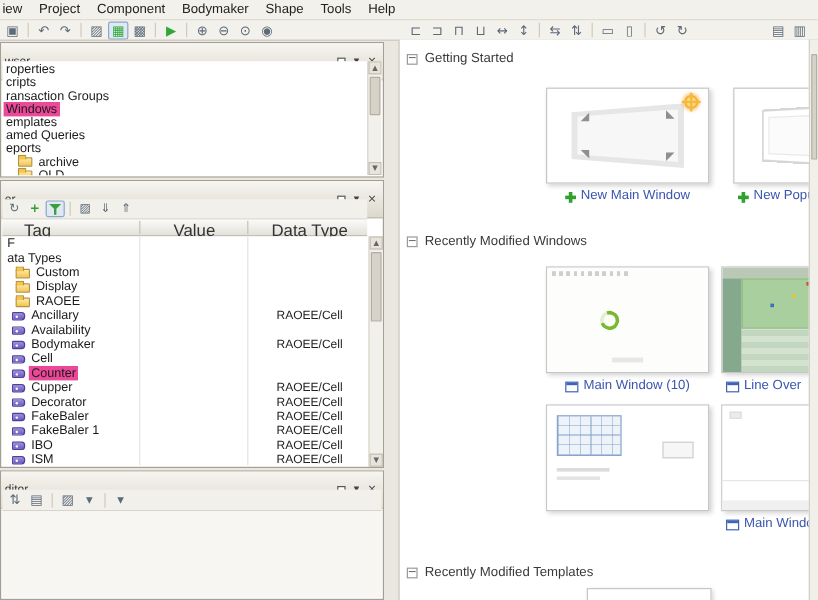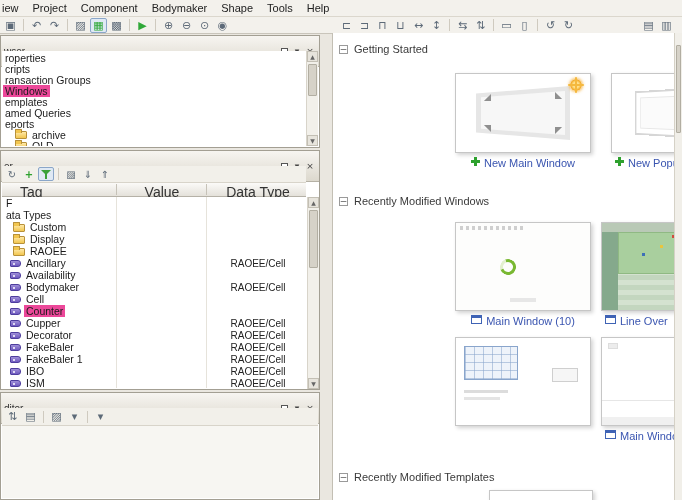--- a/index.html
+++ b/index.html
@@ -77,21 +77,21 @@
   
   .p3-toolbar{position:absolute;left:1px;right:1px;top:15px;height:18px;background:#f2f0ea;border-bottom:1px solid #d8d4ca;display:flex;align-items:center;gap:1px;padding-left:2px}
   .p3-body{position:absolute;left:1px;right:1px;top:33px;bottom:1px;background:#f7f6f2}
 
   
   .main{position:absolute;left:332px;top:33px;width:342px;height:467px;background:#fff;border-left:1px solid #c3bfb4;overflow:hidden}
   .sec-header{position:absolute;display:flex;align-items:center;gap:6px;font-size:11px;color:#3a3a3a;white-space:nowrap}
   .collapse-box{width:9px;height:9px;border:1px solid #9a9a9a;background:#fff;display:flex;align-items:center;justify-content:center;
     font-family:"DejaVu Sans",sans-serif;font-size:9px;line-height:7px;color:#555;cursor:default}
   .card{position:absolute;background:#fff;border:1px solid #c6c6c6;box-shadow:2px 2px 4px rgba(0,0,0,.18);overflow:hidden}
-  .card-label{position:absolute;display:flex;align-items:flex-start;gap:4px;color:#3a55b0;font-size:11px;white-space:nowrap;cursor:pointer}
+  .card-label{position:absolute;display:flex;align-items:flex-end;gap:4px;color:#3a55b0;font-size:11px;white-space:nowrap;cursor:pointer}
   .card-label.centered{justify-content:center}
   .plus-ic{position:relative;width:9px;height:9px;flex:0 0 auto}
   .plus-ic::before{content:"";position:absolute;left:0;top:3px;width:9px;height:3px;background:#2ea12e}
   .plus-ic::after{content:"";position:absolute;left:3px;top:0;width:3px;height:9px;background:#2ea12e}
   .win-ic{position:relative;width:11px;height:9px;border:1px solid #3f63b5;background:#fff;flex:0 0 auto}
   .win-ic::before{content:"";position:absolute;left:0;top:0;right:0;height:2px;background:#3f63b5}
 
   
   .gs-shape{position:absolute;left:20px;top:12px;right:20px;bottom:12px;background:#e6e6e6;
     clip-path:polygon(0 14%,100% 0,100% 100%,0 86%)}

